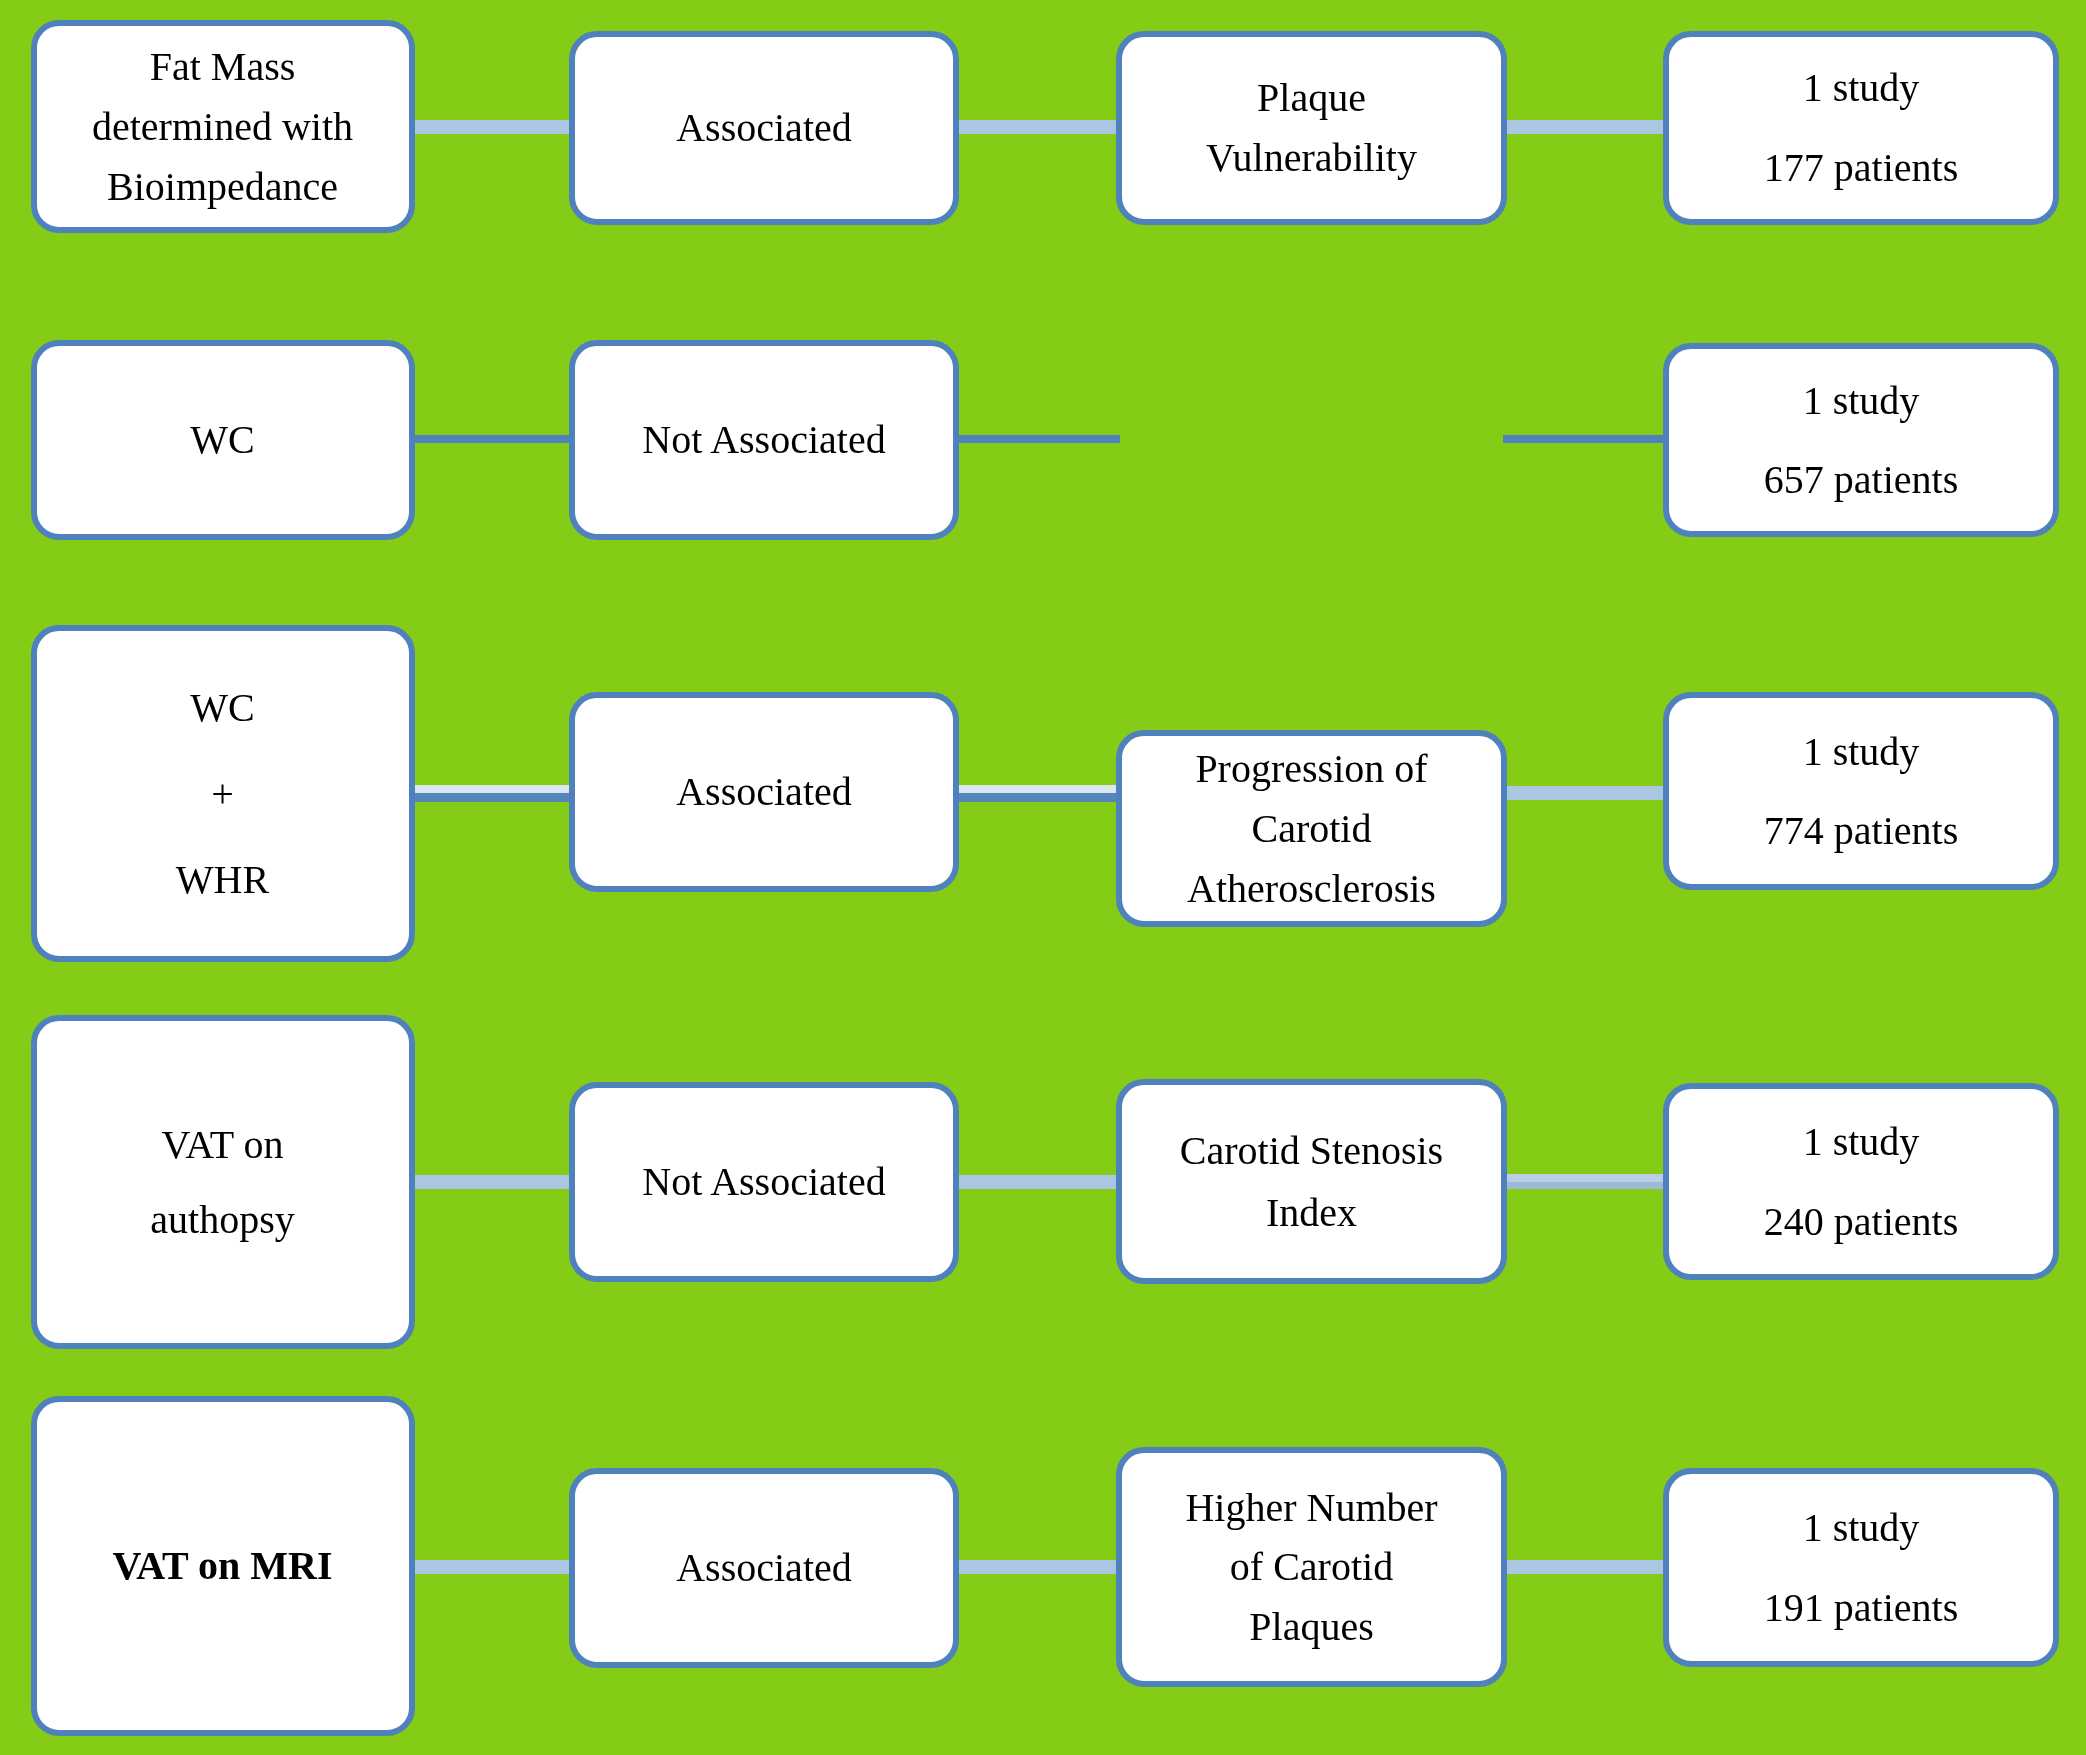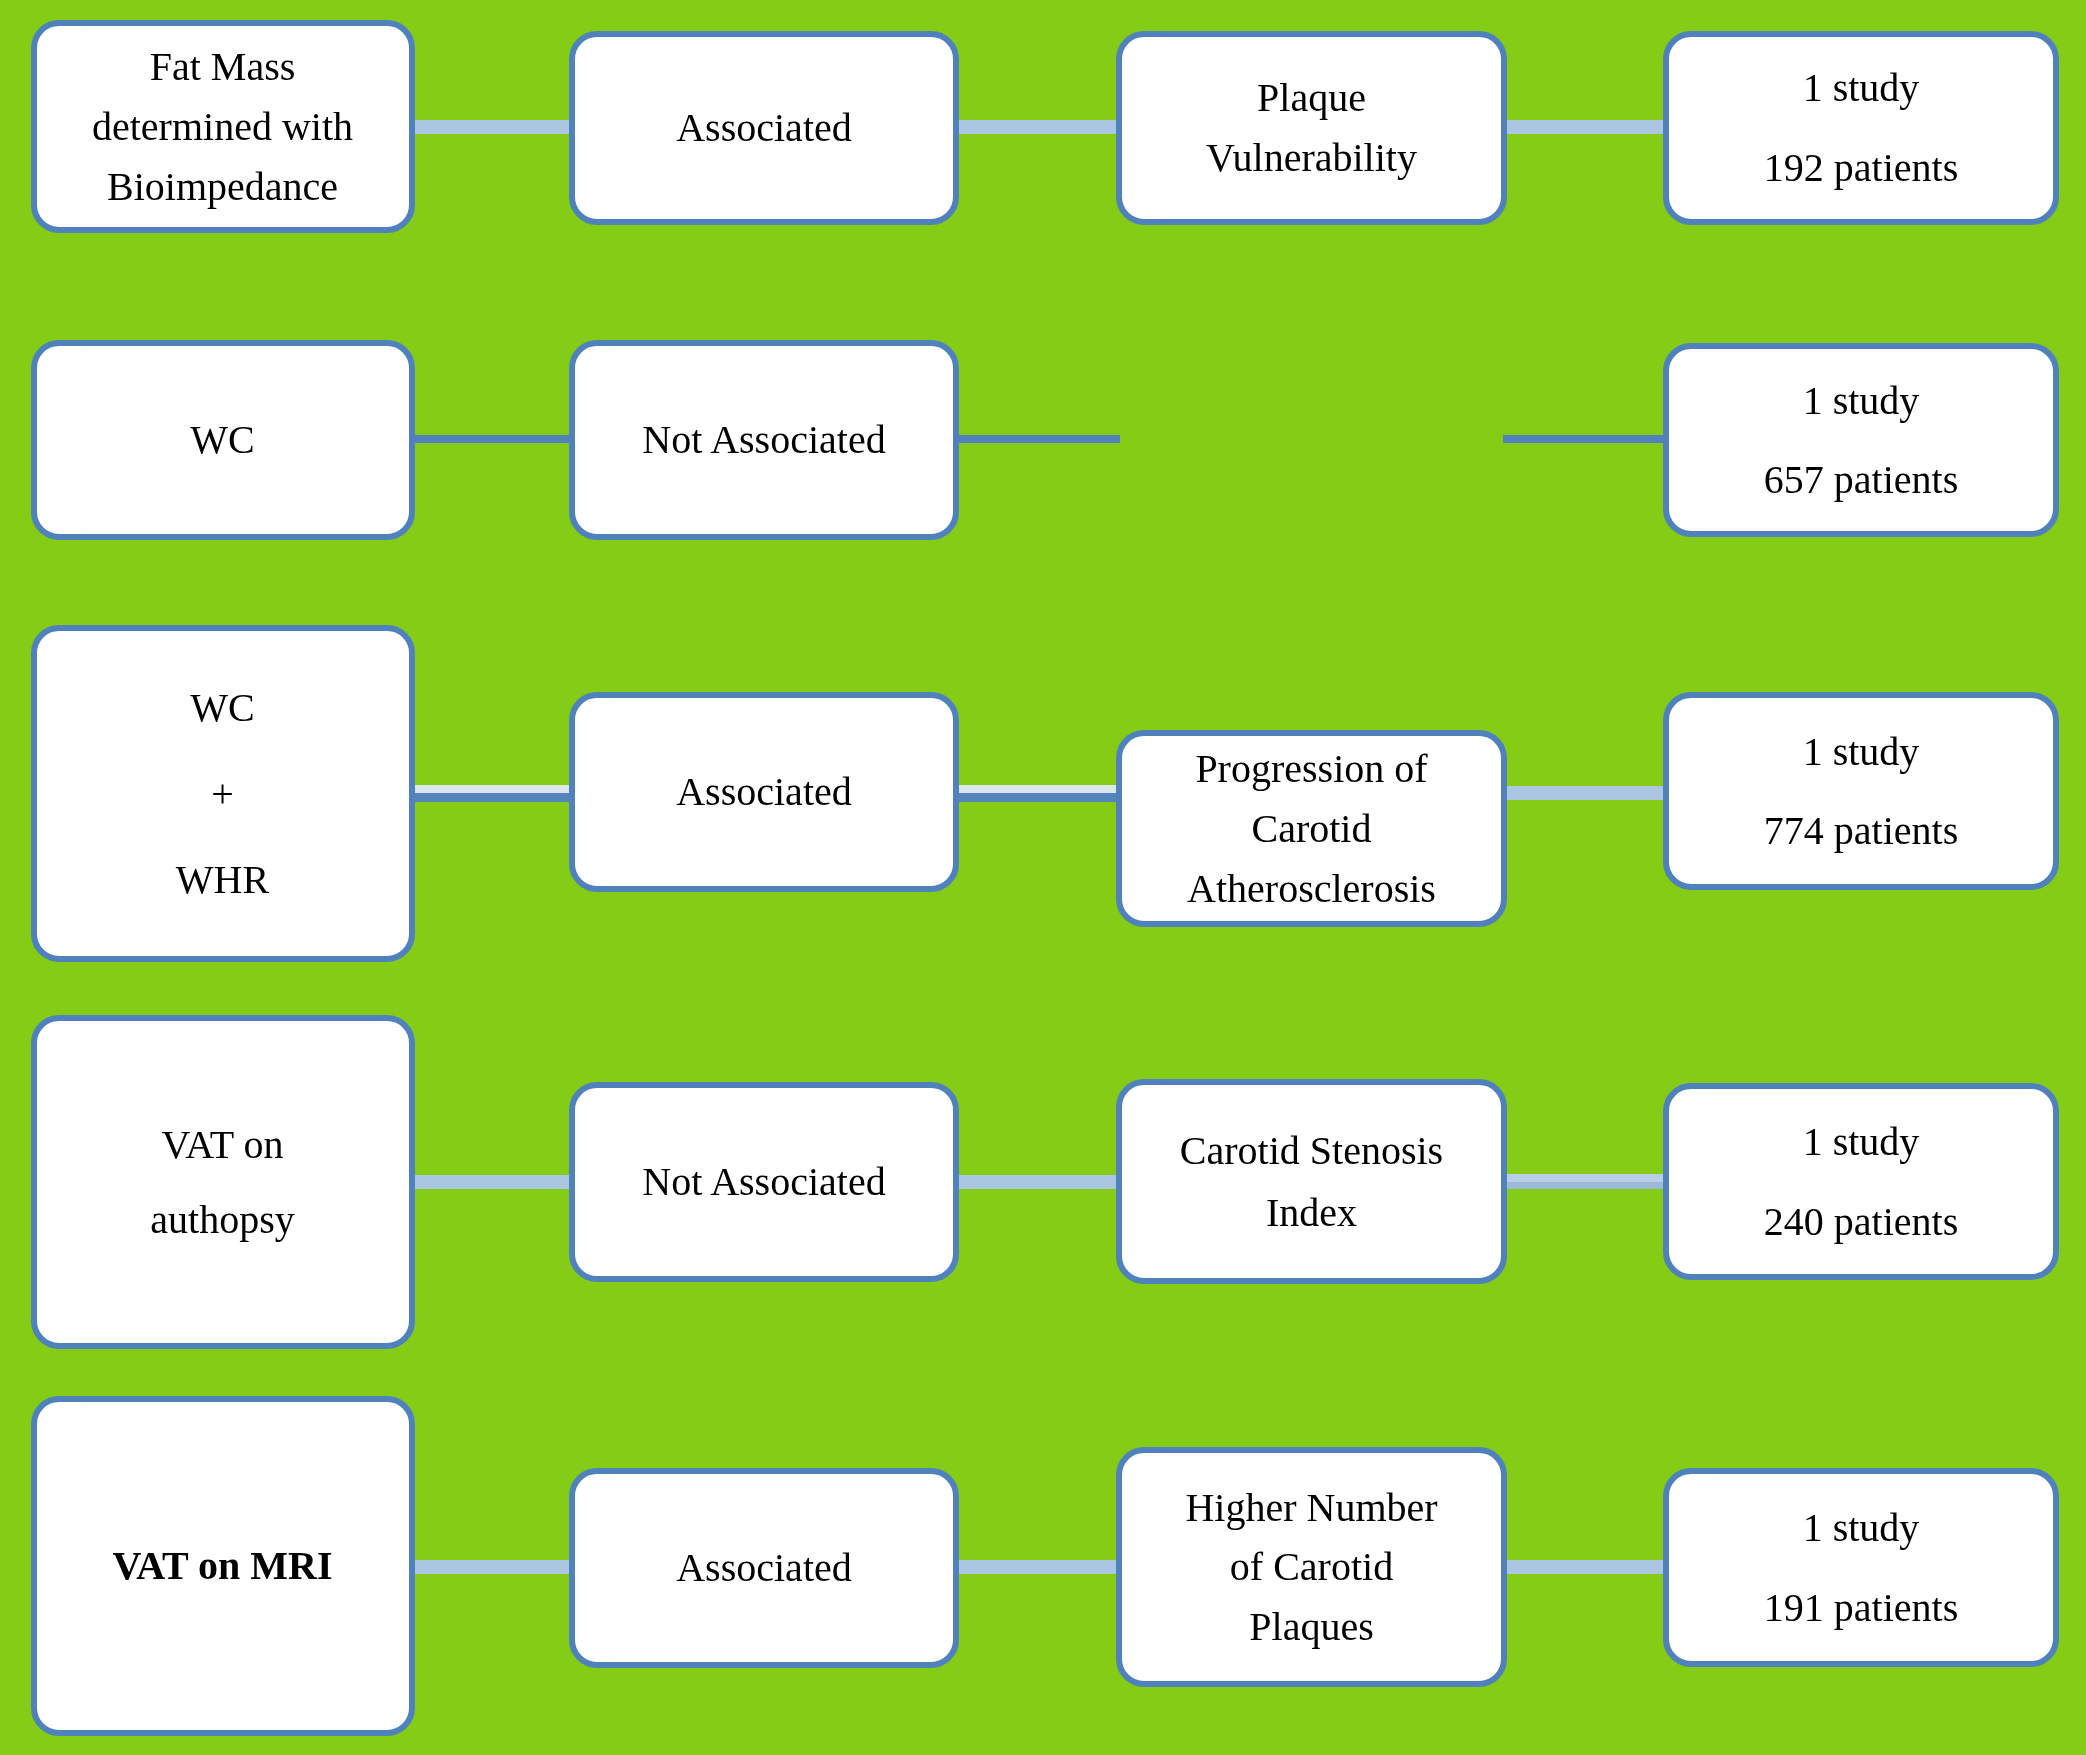--- a/index.html
+++ b/index.html
@@ -64,21 +64,21 @@
     </div>
     <div class="box" style="left: 1116px; top: 30.5px; width: 391px; height: 194px;">
       <div class="lines" style="row-gap: 12.7px;">
         <div class="line">Plaque</div>
         <div class="line">Vulnerability</div>
       </div>
     </div>
     <div class="box" style="left: 1663px; top: 30.5px; width: 396px; height: 194px;">
       <div class="lines" style="row-gap: 32px;">
         <div class="line">1 study</div>
-        <div class="line">192 patients</div>
+        <div class="line">177 patients</div>
       </div>
     </div>
     <div class="connector dark" style="left: 411px; width: 162px; top: 435px;"></div>
     <div class="connector dark" style="left: 955px; width: 165px; top: 435px;"></div>
     <div class="connector dark" style="left: 1503px; width: 163px; top: 435px;"></div>
     <div class="box" style="left: 30.5px; top: 340px; width: 384px; height: 200px;">
       <div class="lines" style="row-gap: 0px;">
         <div class="line">WC</div>
       </div>
     </div>

